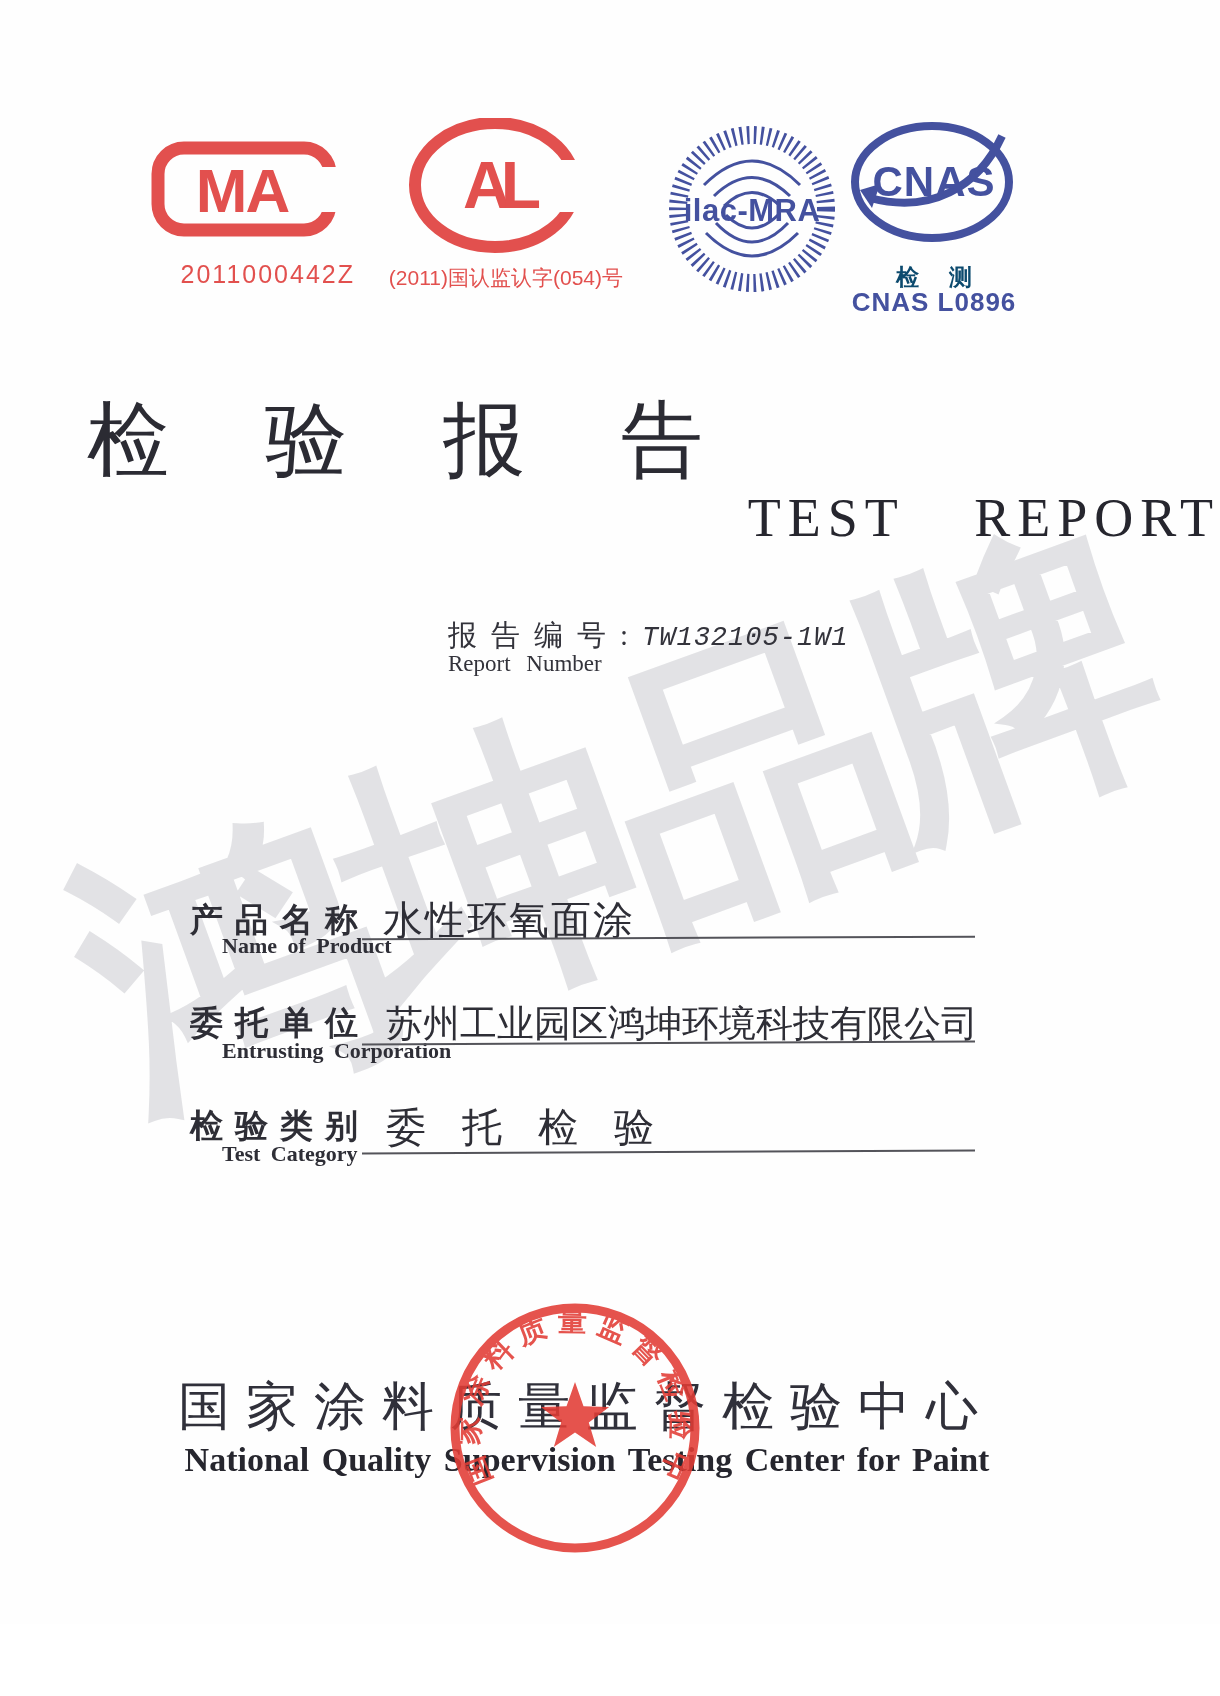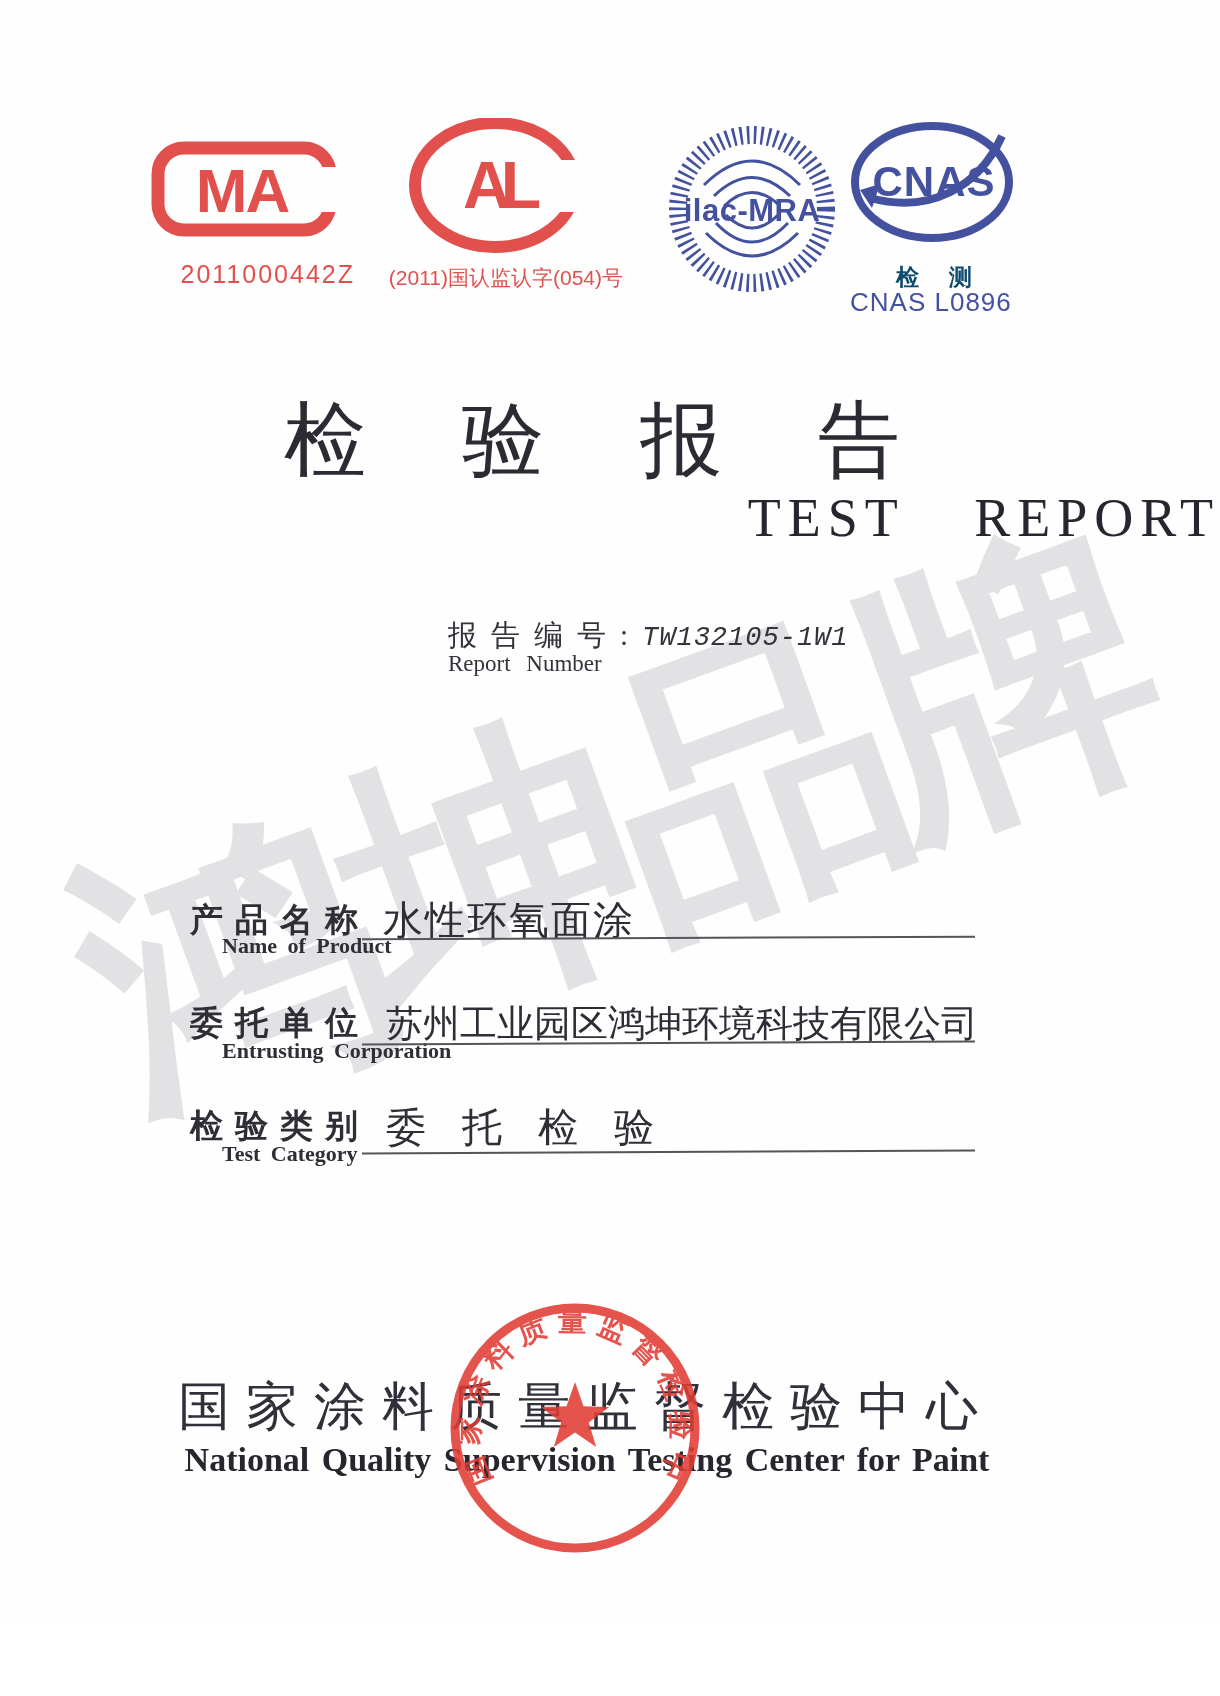--- a/index.html
+++ b/index.html
@@ -8,26 +8,26 @@
     overflow:hidden;font-family:"Liberation Serif","DejaVu Serif",serif;color:#2b2b33;
   }
   .abs{position:absolute;}
 
   
   .cert-code{color:#e2504e;text-align:right;font-family:"Liberation Sans","DejaVu Sans",sans-serif;}
   .cma-code{left:140px;top:260px;width:215px;font-size:25px;letter-spacing:2px;}
   .cal-code{left:378px;top:264px;width:245px;font-size:21px;}
   .cnas-tag-cn{left:850px;top:262px;width:168px;font-size:23px;letter-spacing:30px;padding-left:30px;
     color:#0c4a6e;font-weight:600;text-align:center;box-sizing:border-box;}
-  .cnas-tag-code{left:850px;top:287px;width:168px;font-size:26px;font-weight:normal;letter-spacing:1px;
-    color:#44519f;text-align:left;font-family:"Liberation Sans","DejaVu Sans",sans-serif;}
+  .cnas-tag-code{left:850px;top:287px;width:168px;font-size:26px;font-weight:bold;letter-spacing:1px;
+    color:#44519f;text-align:center;font-family:"Liberation Sans","DejaVu Sans",sans-serif;}
 
   
-  .title-cn{left:0;top:386px;width:1220px;text-align:center;font-size:82px;
-    letter-spacing:96px;padding-left:60px;box-sizing:border-box;white-space:nowrap;
+  .title-cn{left:0;top:386px;width:1220px;text-align:left;font-size:82px;
+    letter-spacing:96px;padding-left:87px;box-sizing:border-box;white-space:nowrap;
     color:#2b2b33;font-weight:500;}
   .title-en{left:0;top:487px;width:1220px;text-align:right;font-size:54px;
     letter-spacing:7px;word-spacing:50px;color:#26262e;}
   .repno-line{left:448px;top:616px;font-size:29px;white-space:nowrap;color:#33333b;}
   .repno-line .cn{letter-spacing:14px;}
   .repno-line .val{font-family:"Liberation Mono","DejaVu Sans Mono",monospace;font-size:27px;letter-spacing:1px;font-style:italic;}
   .repno-en{left:448px;top:651px;font-size:23px;word-spacing:10px;color:#33333b;}
 
   
   .watermark{left:65px;top:680px;width:1100px;height:290px;line-height:290px;

